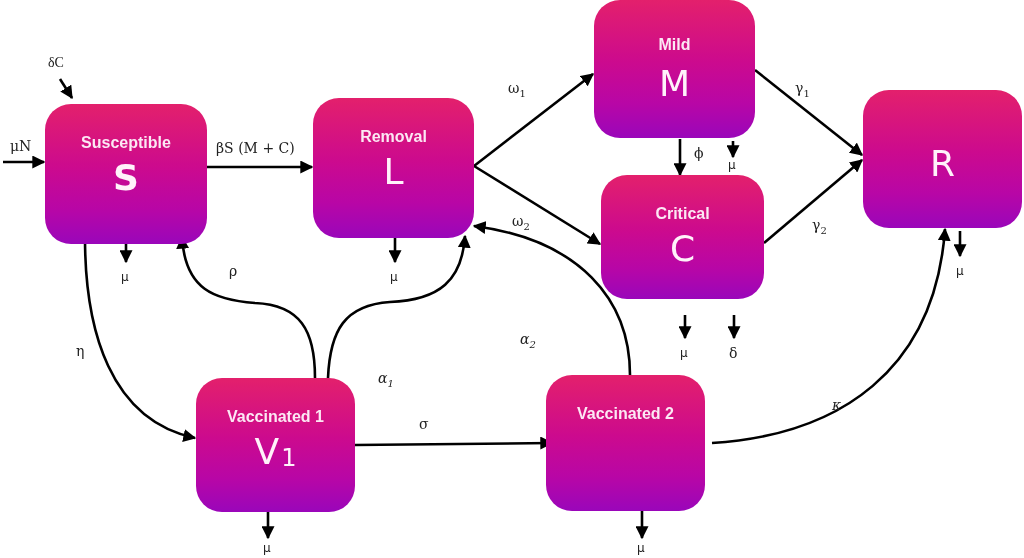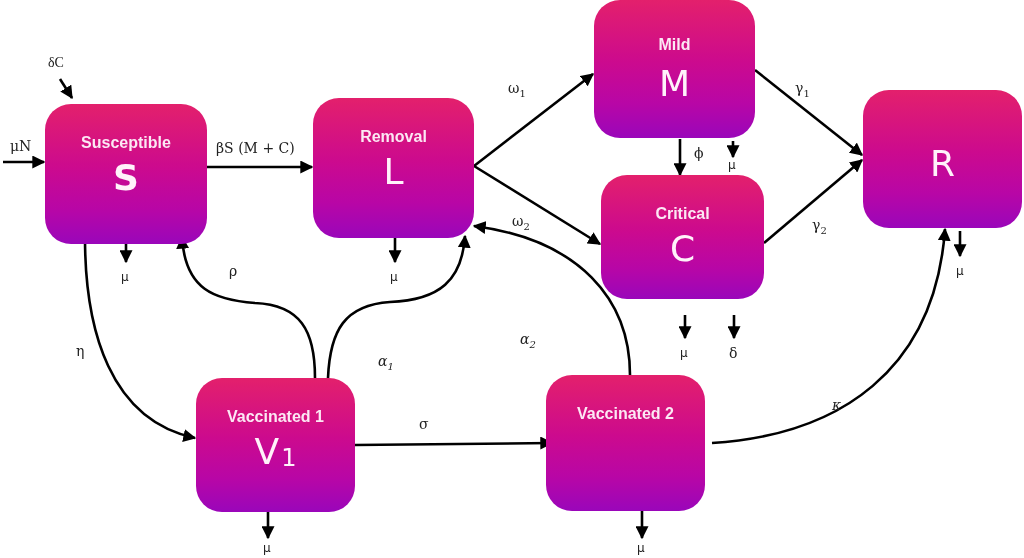--- a/index.html
+++ b/index.html
@@ -111,21 +111,21 @@
 <div class="lbl" style="left:10px;top:138px;">μN</div>
 <div class="lbl" style="left:48px;top:55px;font-family:Liberation Serif, serif;">δC</div>
 <div class="lbl" style="left:216px;top:140px;">βS (M + C)</div>
 <div class="lbl" style="left:508px;top:80px;"><span>ω</span><sub>1</sub></div>
 <div class="lbl" style="left:512px;top:213px;"><span>ω</span><sub>2</sub></div>
 <div class="lbl" style="left:795px;top:80px;"><span>γ</span><sub>1</sub></div>
 <div class="lbl" style="left:812px;top:217px;"><span>γ</span><sub>2</sub></div>
 <div class="lbl" style="left:694px;top:145px;">ϕ</div>
 <div class="lbl" style="left:229px;top:263px;">ρ</div>
 <div class="lbl" style="left:76px;top:343px;">η</div>
-<div class="lbl it" style="left:378px;top:327px;"><span>α</span><sub>1</sub></div>
+<div class="lbl it" style="left:378px;top:344px;"><span>α</span><sub>1</sub></div>
 <div class="lbl it" style="left:520px;top:305px;"><span>α</span><sub>2</sub></div>
 <div class="lbl" style="left:419px;top:416px;">σ</div>
 <div class="lbl it" style="left:832px;top:371px;">κ</div>
 <div class="lbl" style="left:729px;top:345px;">δ</div>
 
 <div class="lbl small" style="left:121px;top:270px;">μ</div>
 <div class="lbl small" style="left:390px;top:270px;">μ</div>
 <div class="lbl small" style="left:728px;top:158px;">μ</div>
 <div class="lbl small" style="left:680px;top:346px;">μ</div>
 <div class="lbl small" style="left:956px;top:264px;">μ</div>

